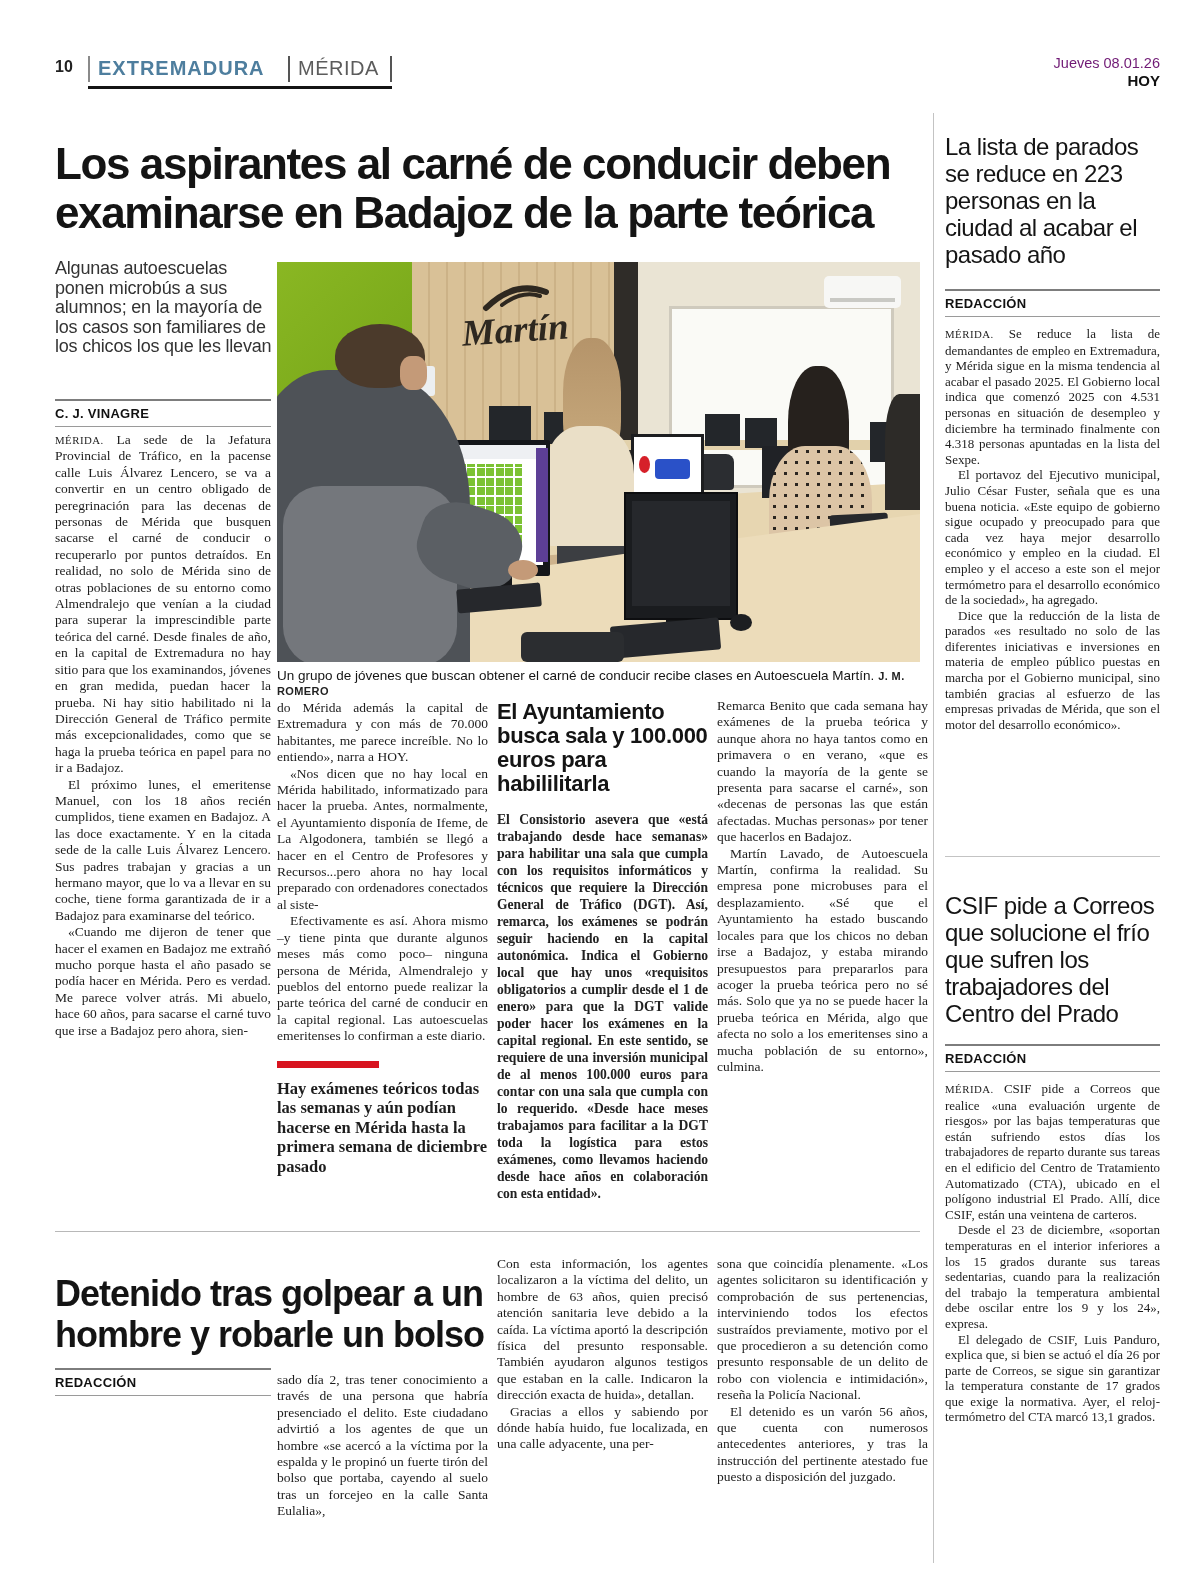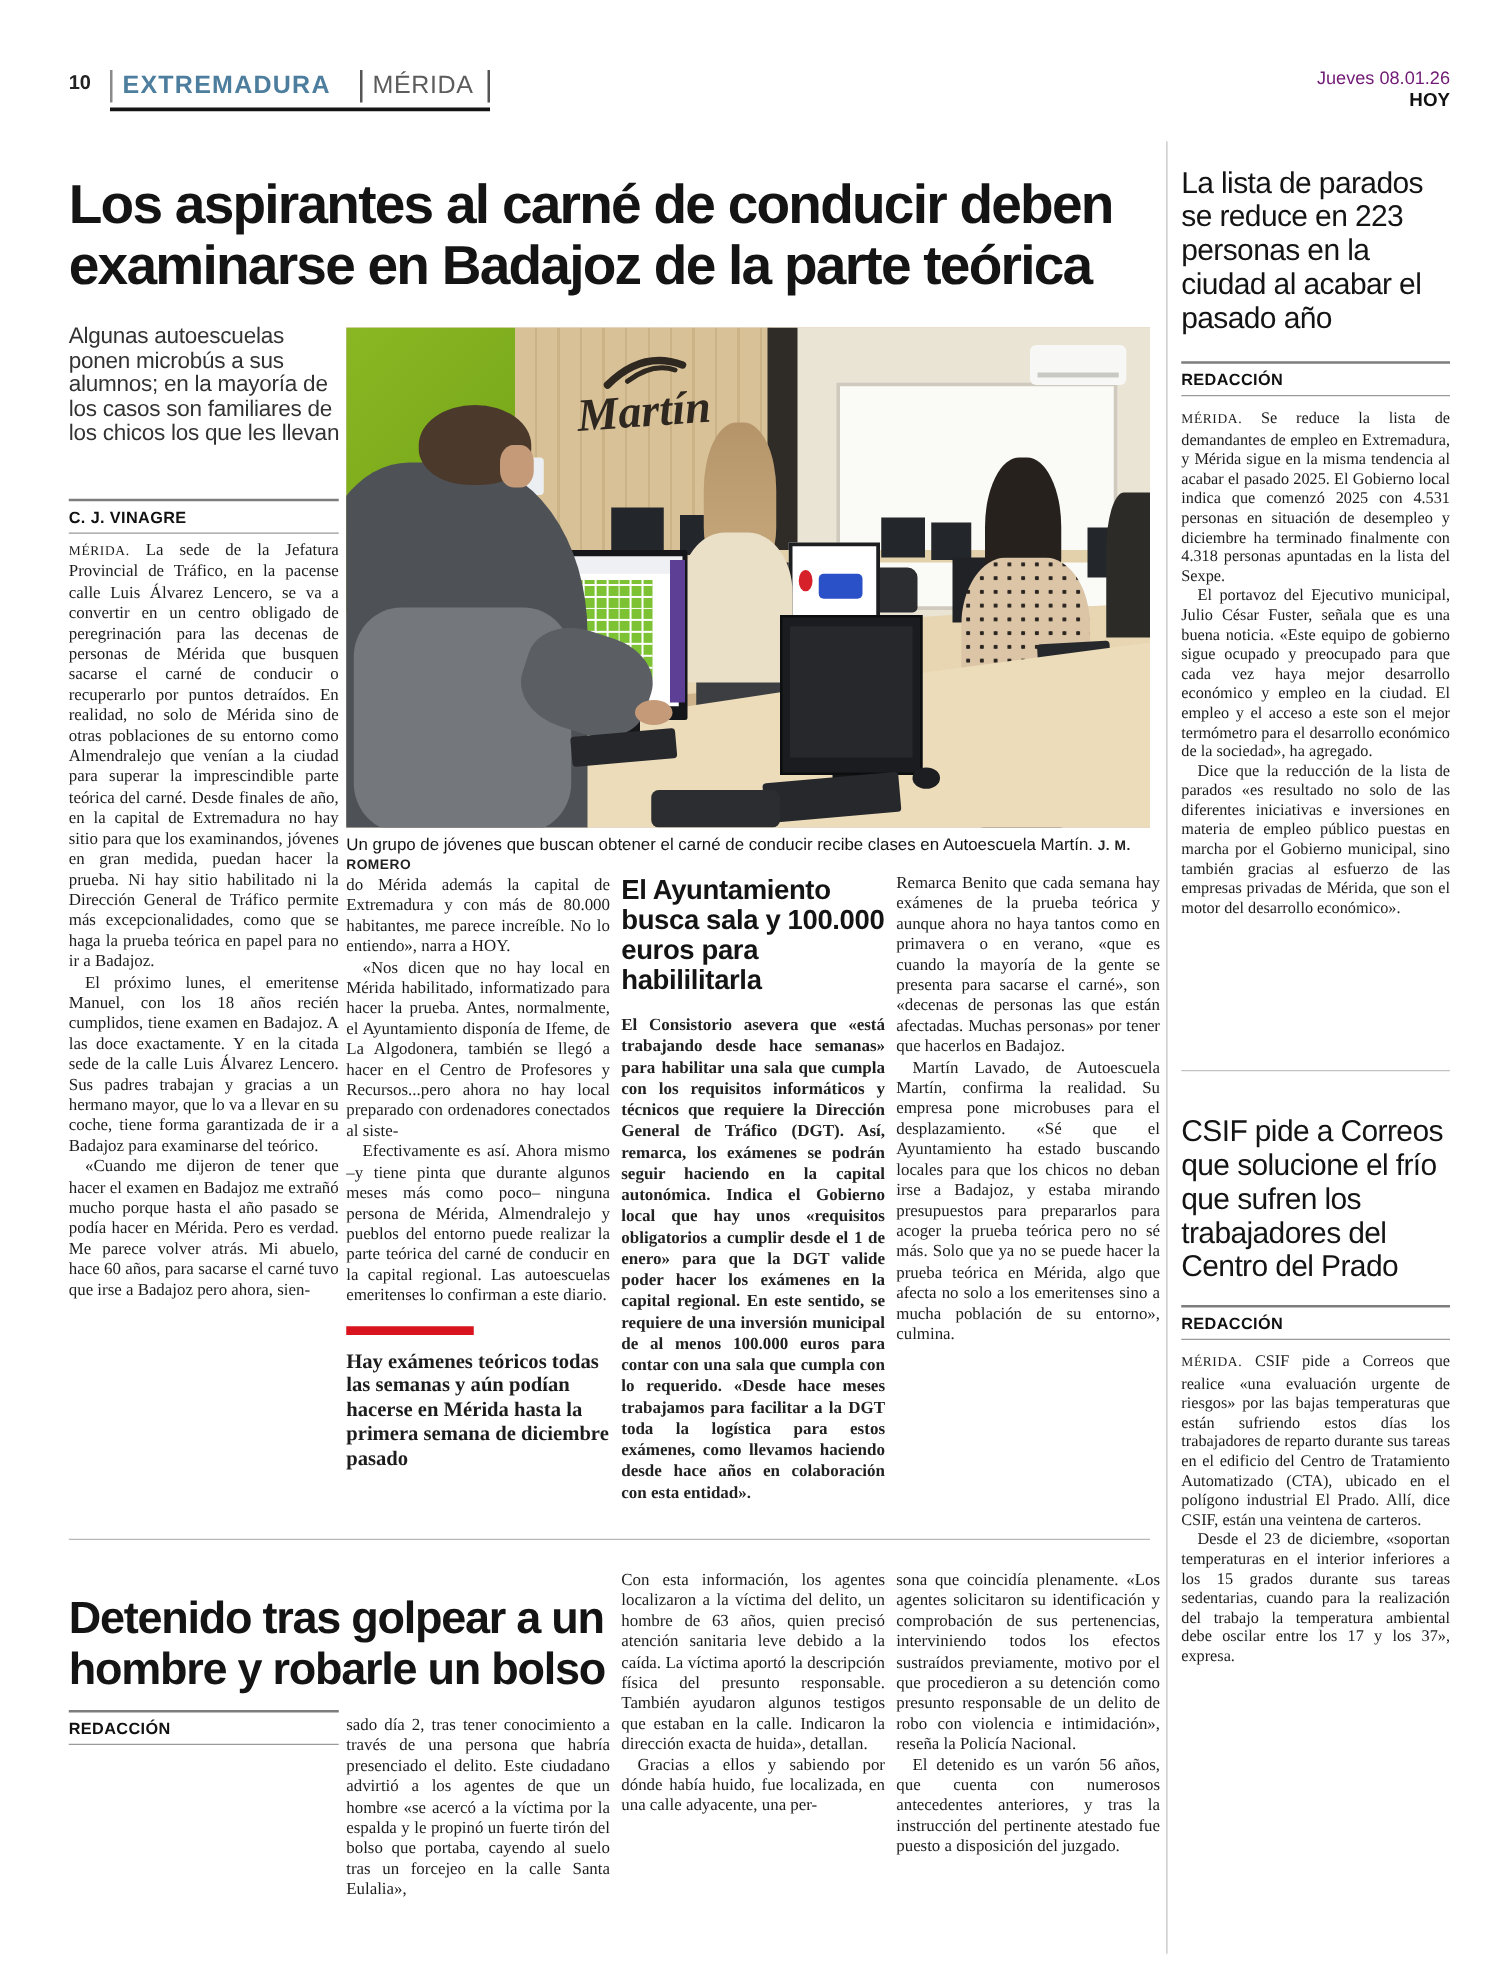--- a/index.html
+++ b/index.html
@@ -235,21 +235,21 @@
     <span class="credit">J. M. ROMERO</span>
   </div>
 
   <div class="col c1">
     <p><span class="dl">MÉRIDA.</span> <span>La sede de la Jefatura Provincial de Tráfico, en la pacense calle Luis Álvarez Lencero, se va a convertir en un centro obligado de peregrinación para las decenas de personas de Mérida que busquen sacarse el carné de conducir o recuperarlo por puntos detraídos. En realidad, no solo de Mérida sino de otras poblaciones de su entorno como Almendralejo que venían a la ciudad para superar la imprescindible parte teórica del carné. Desde finales de año, en la capital de Extremadura no hay sitio para que los examinandos, jóvenes en gran medida, puedan hacer la prueba. Ni hay sitio habilitado ni la Dirección General de Tráfico permite más excepcionalidades, como que se haga la prueba teórica en papel para no ir a Badajoz.</span></p>
     <p>El próximo lunes, el emeritense Manuel, con los 18 años recién cumplidos, tiene examen en Badajoz. A las doce exactamente. Y en la citada sede de la calle Luis Álvarez Lencero. Sus padres trabajan y gracias a un hermano mayor, que lo va a llevar en su coche, tiene forma garantizada de ir a Badajoz para examinarse del teórico.</p>
     <p>«Cuando me dijeron de tener que hacer el examen en Badajoz me extrañó mucho porque hasta el año pasado se podía hacer en Mérida. Pero es verdad. Me parece volver atrás. Mi abuelo, hace 60 años, para sacarse el carné tuvo que irse a Badajoz pero ahora, sien-</p>
   </div>
 
   <div class="col c2">
-    <p>do Mérida además la capital de Extremadura y con más de 80.000 habitantes, me parece increíble. No lo entiendo», narra a HOY.</p>
+    <p>do Mérida además la capital de Extremadura y con más de 70.000 habitantes, me parece increíble. No lo entiendo», narra a HOY.</p>
     <p>«Nos dicen que no hay local en Mérida habilitado, informatizado para hacer la prueba. Antes, normalmente, el Ayuntamiento disponía de Ifeme, de La Algodonera, también se llegó a hacer en el Centro de Profesores y Recursos...pero ahora no hay local preparado con ordenadores conectados al siste-</p>
     <p>Efectivamente es así. Ahora mismo –y tiene pinta que durante algunos meses más como poco– ninguna persona de Mérida, Almendralejo y pueblos del entorno puede realizar la parte teórica del carné de conducir en la capital regional. Las autoescuelas emeritenses lo confirman a este diario.</p>
     <div class="pullquote">
       <div class="pq-bar"></div>
       <div class="pq-text">Hay exámenes teóricos todas las semanas y aún podían hacerse en Mérida hasta la primera semana de diciembre pasado</div>
     </div>
   </div>
 
   <div class="col c3 boldbody">
     <h2 class="subhead">El Ayuntamiento busca sala y 100.000 euros para habililitarla</h2>
@@ -270,21 +270,22 @@
   <div class="col sbody s1b">
     <p><span class="dl">MÉRIDA.</span> <span>Se reduce la lista de demandantes de empleo en Extremadura, y Mérida sigue en la misma tendencia al acabar el pasado 2025. El Gobierno local indica que comenzó 2025 con 4.531 personas en situación de desempleo y diciembre ha terminado finalmente con 4.318 personas apuntadas en la lista del Sexpe.</span></p>
     <p>El portavoz del Ejecutivo municipal, Julio César Fuster, señala que es una buena noticia. «Este equipo de gobierno sigue ocupado y preocupado para que cada vez haya mejor desarrollo económico y empleo en la ciudad. El empleo y el acceso a este son el mejor termómetro para el desarrollo económico de la sociedad», ha agregado.</p>
     <p>Dice que la reducción de la lista de parados «es resultado no solo de las diferentes iniciativas e inversiones en materia de empleo público puestas en marcha por el Gobierno municipal, sino también gracias al esfuerzo de las empresas privadas de Mérida, que son el motor del desarrollo económico».</p>
   </div>
 
   <h2 class="sidehead s2h">CSIF pide a Correos que solucione el frío que sufren los trabajadores del Centro del Prado</h2>
   <div class="byline-block s2r">REDACCIÓN</div>
   <div class="col sbody s2b">
     <p><span class="dl">MÉRIDA.</span> <span>CSIF pide a Correos que realice «una evaluación urgente de riesgos» por las bajas temperaturas que están sufriendo estos días los trabajadores de reparto durante sus tareas en el edificio del Centro de Tratamiento Automatizado (CTA), ubicado en el polígono industrial El Prado. Allí, dice CSIF, están una veintena de carteros.</span></p>
-    <p>Desde el 23 de diciembre, «soportan temperaturas en el interior inferiores a los 15 grados durante sus tareas sedentarias, cuando para la realización del trabajo la temperatura ambiental debe oscilar entre los 17 y los 37», expresa.</p>
+    <p>Desde el 23 de diciembre, «soportan temperaturas en el interior inferiores a los 15 grados durante sus tareas sedentarias, cuando para la realización del trabajo la temperatura ambiental debe oscilar entre los 9 y los 24», expresa.</p>
+    <p>El delegado de CSIF, Luis Panduro, explica que, si bien se actuó el día 26 por parte de Correos, se sigue sin garantizar la temperatura constante de 17 grados que exige la normativa. Ayer, el reloj-termómetro del CTA marcó 13,1 grados.</p>
   </div>
 
   <h2 class="bottomhead">Detenido tras golpear a un hombre y robarle un bolso</h2>
   <div class="col ba">
     <div class="byline-block">REDACCIÓN</div>
   </div>
   <div class="col bb">
     <p>sado día 2, tras tener conocimiento a través de una persona que habría presenciado el delito. Este ciudadano advirtió a los agentes de que un hombre «se acercó a la víctima por la espalda y le propinó un fuerte tirón del bolso que portaba, cayendo al suelo tras un forcejeo en la calle Santa Eulalia»,</p>
   </div>
   <div class="col bc">

